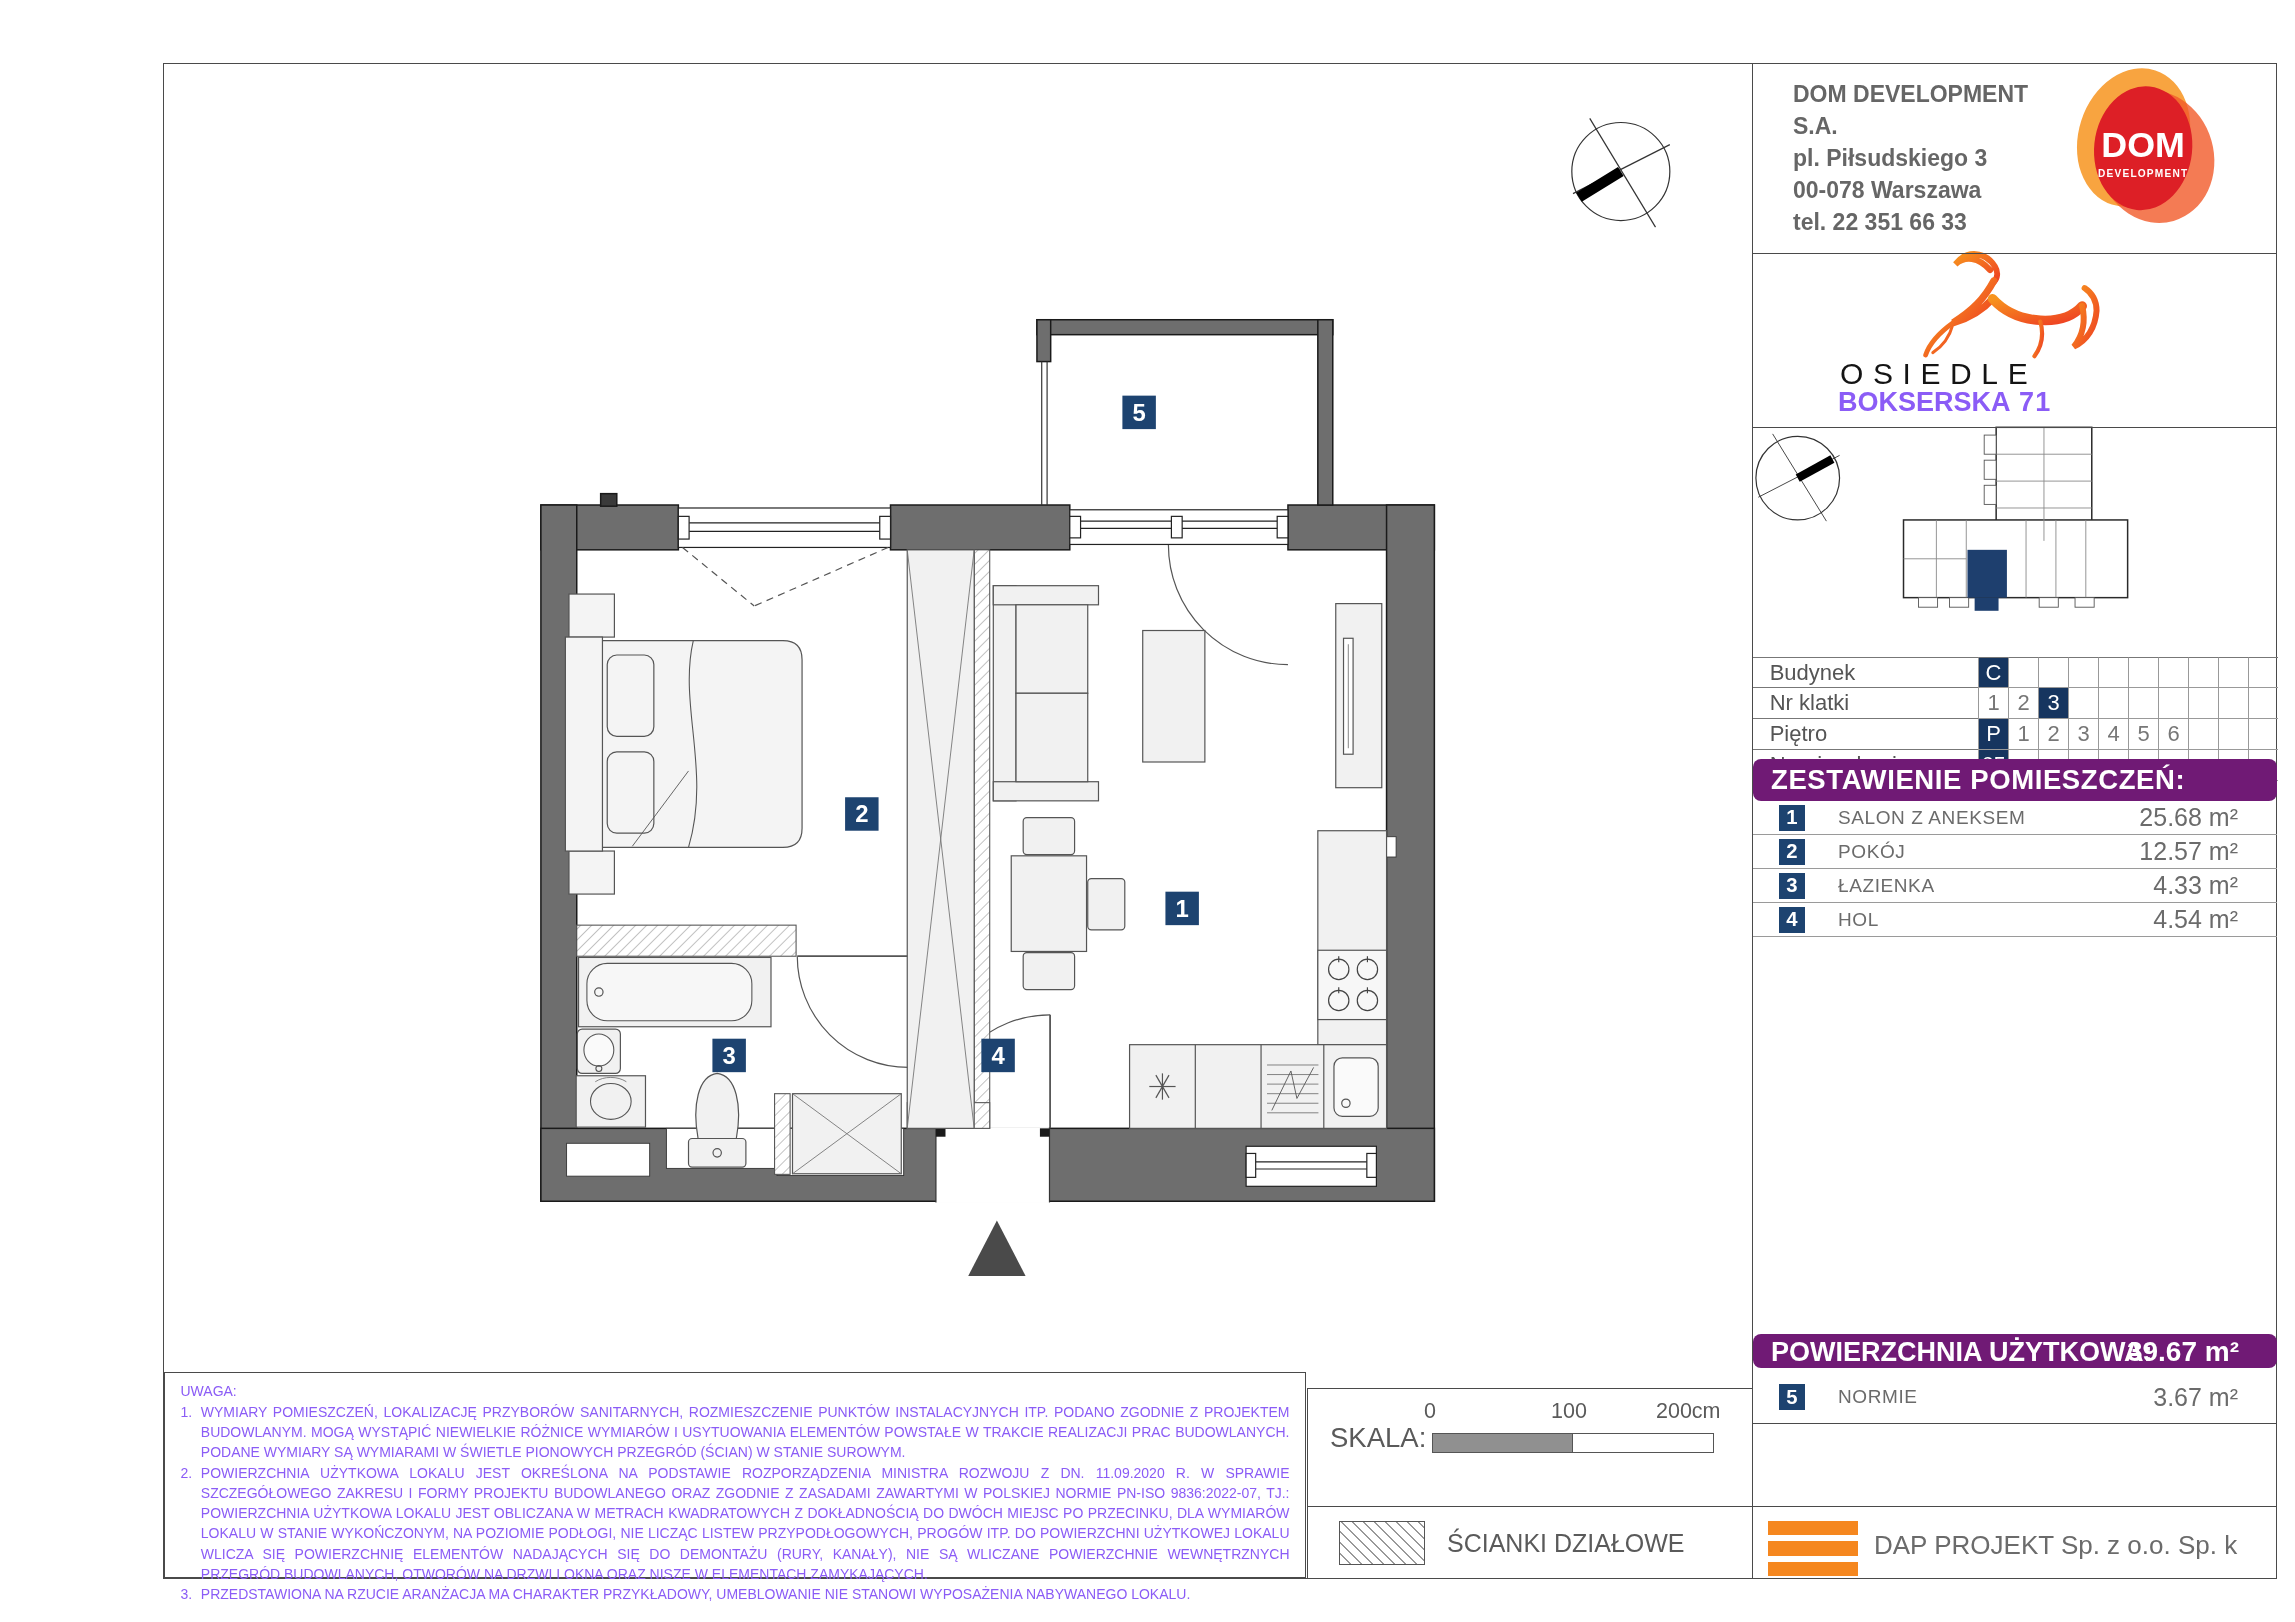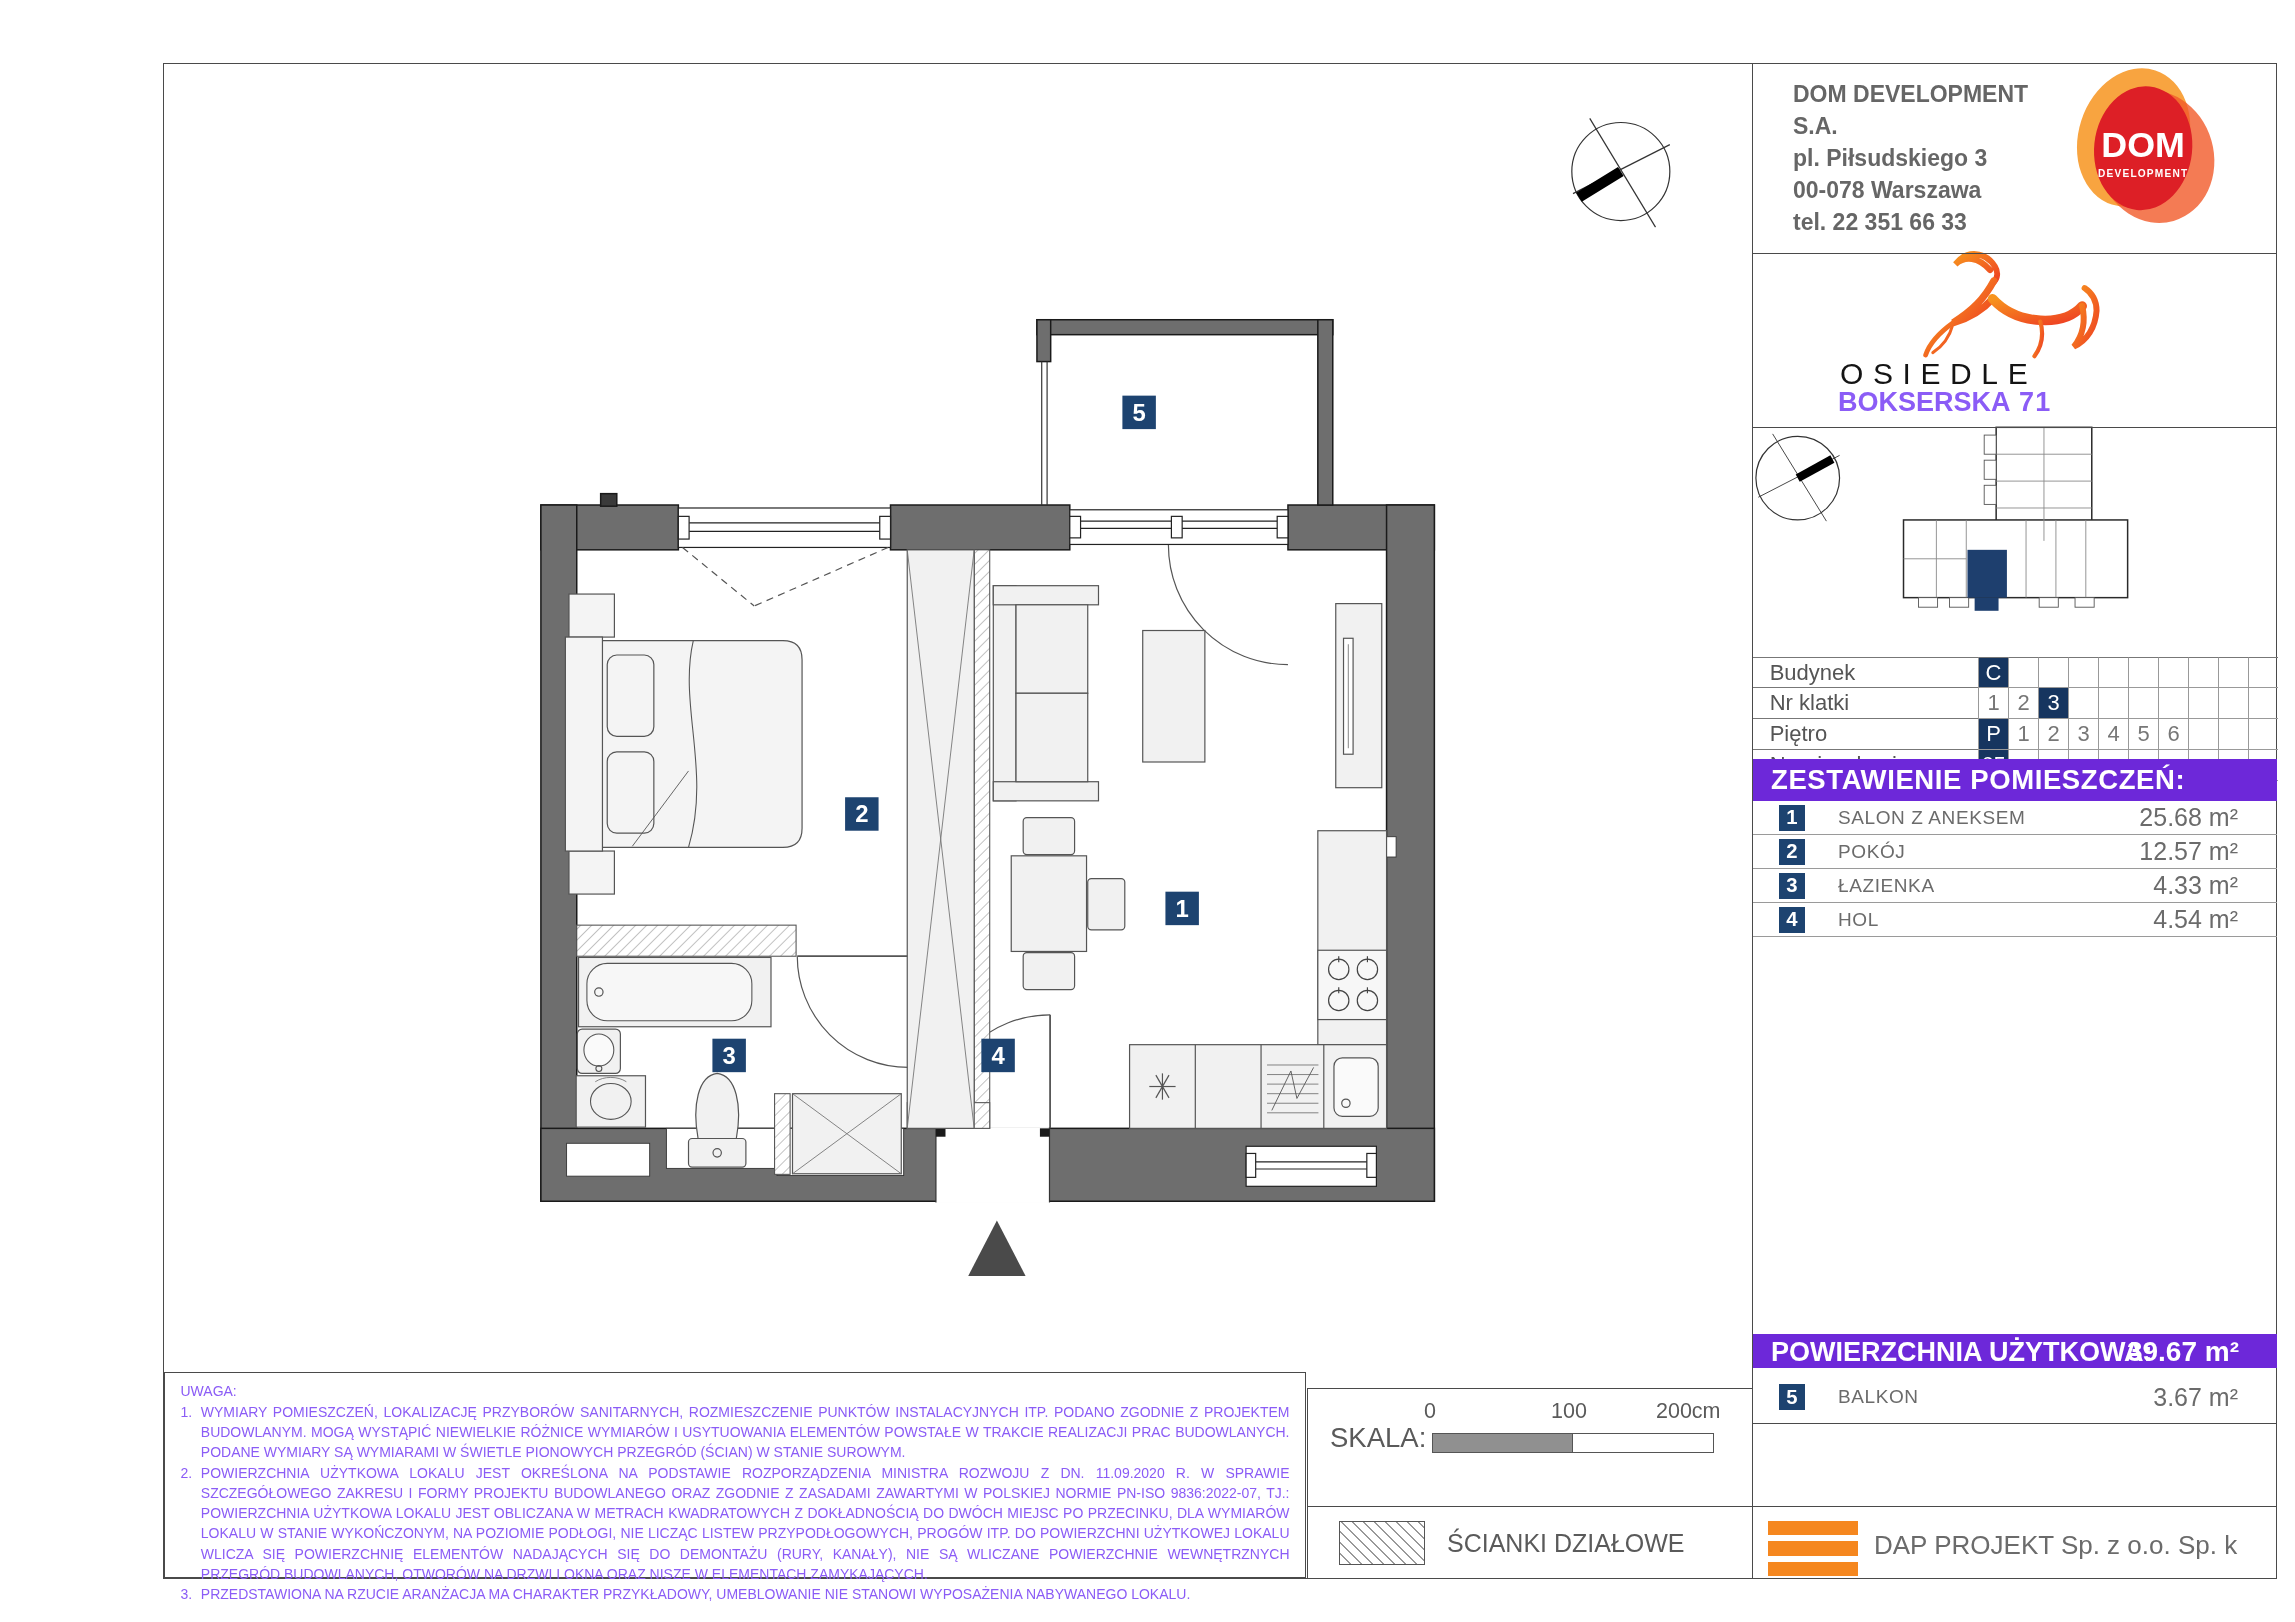--- a/index.html
+++ b/index.html
@@ -7,21 +7,21 @@
   .abs{position:absolute;}
   
   #frame{left:163px;top:63px;width:2114px;height:1516px;border:1.8px solid #4a4a4a;box-sizing:border-box;}
   
   #sidebar-divider{left:1752px;top:63px;width:0;height:1516px;border-left:1.2px solid #4a4a4a;}
   .hline{border-top:1.2px solid #4a4a4a;height:0;}
 
   
   #company-text{left:1793px;top:78px;width:281px;color:#666;font-weight:bold;font-size:23px;line-height:32px;}
   
-  .navy{background:#6d28d9;color:#fff;}
+  .navy{background:#701a75;color:#fff;border-radius:8px;}
   .badge{background:#1d4370;color:#fff;font-weight:bold;display:flex;align-items:center;justify-content:center;}
 
   
   #info-table{left:1753px;top:657px;width:524px;height:126px;display:grid;
     grid-template-columns:225px repeat(10,30px);grid-auto-rows:31px;font-size:22px;color:#555;}
   #info-table .lab{display:flex;align-items:center;padding-left:16.7px;border-bottom:1.2px solid #777;}
   #info-table .c{display:flex;align-items:center;justify-content:center;border-bottom:1.2px solid #999;border-left:1.2px solid #999;color:#777;}
   #info-table .c.hl{background:#16355f;color:#fff;}
   #info-table .top{border-top:1.2px solid #777;}
   #info-table .lab.top{border-top:1.2px solid #777;}
@@ -424,21 +424,21 @@
   <div class="rname">HOL</div>
   <div class="rarea">4.54 m²</div>
 </div>
 
 <div class="abs navy" id="pow-header">
   <span>POWIERZCHNIA UŻYTKOWA:</span>
   <span class="pval">39.67 m²</span>
 </div>
 <div class="abs room-row" id="balkon-row" style="border-bottom:none;">
   <div class="badge">5</div>
-  <div class="rname">BALKON</div>
+  <div class="rname">NORMIE</div>
   <div class="rarea">3.67 m²</div>
 </div>
 <div class="abs hline" id="balkon-line"></div>
 
 <div class="abs hline" id="dap-line"></div>
 <div class="abs" style="left:1768px;top:1521px;">
   <div style="width:90px;height:14.3px;background:#f5871f;margin-bottom:6px;"></div>
   <div style="width:90px;height:14.3px;background:#f5871f;margin-bottom:6px;"></div>
   <div style="width:90px;height:14.3px;background:#f5871f;"></div>
 </div>

